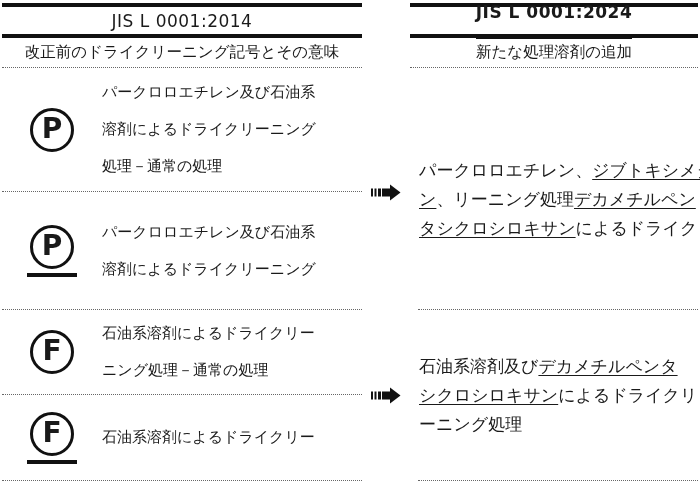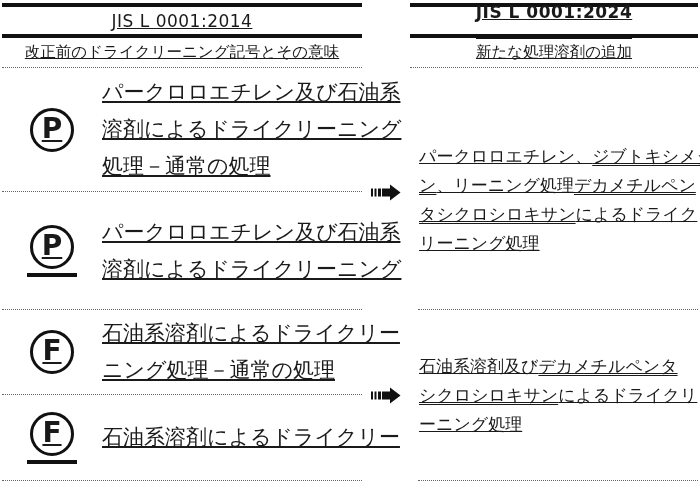--- a/index.html
+++ b/index.html
@@ -1,21 +1,21 @@
 <!DOCTYPE html>
 <html><head>
 <meta charset="utf-8">
 <style>
   html,body{margin:0;padding:0;}
   body{
     width:700px;height:490px;background:#ffffff;
     font-family:"DejaVu Sans","Liberation Sans",sans-serif;
     color:#1a1a1a;overflow:hidden;
   }
-  .page{display:flex;padding-top:3px;position:relative;text-decoration:underline;}
+  .page{display:flex;padding-top:3px;position:relative;}
   .col{display:block;}
   .col-left{width:360px;margin-left:2px;flex:0 0 360px;}
   .col-right{width:288px;flex:0 0 288px;}
   .gutter{width:48px;flex:0 0 48px;position:relative;}
 
   .col-header{
     box-sizing:border-box;height:35px;
     border-top:4px solid #111;border-bottom:4px solid #111;
     display:flex;align-items:center;justify-content:center;
     font-size:17px;letter-spacing:.5px;
@@ -37,21 +37,21 @@
   }
   .r1{height:124px}.r2{height:118px}.r3{height:85px}.r4{height:86px}
   .symwrap{flex:0 0 100px;display:flex;flex-direction:column;align-items:center;}
   .circle{
     box-sizing:border-box;width:44px;height:44px;
     border:3px solid #111;border-radius:50%;
     display:flex;align-items:center;justify-content:center;
     font-size:28px;font-weight:600;line-height:1;padding-bottom:2px;
   }
   .sym-underline{width:50px;height:4px;background:#111;margin-top:4px;}
-  .row-txt{font-size:21px;line-height:37px;white-space:nowrap;}
+  .row-txt{font-size:15px;line-height:37px;white-space:nowrap;}
 
   .sec{
     box-sizing:border-box;border-bottom:1px dotted #666;
     display:flex;align-items:center;margin-left:8px;
   }
   .sec1{height:242px;padding-top:22px;}
   .sec2{height:171px;}
   .rich{font-size:17px;line-height:29px;white-space:nowrap;padding-left:1px;}
   .u-seg{text-decoration:underline;text-underline-offset:3px;}
 
@@ -131,20 +131,20 @@
     </div>
   </div>
 
   <div class="col col-right">
     <div class="col-header">
       <span class="title-2024">JIS L 0001:2024</span>
     </div>
     <div class="col-sub">新たな処理溶剤の追加</div>
 
     <div class="sec sec1">
-      <div class="rich"><span>パークロロエチレン、</span><span class="u-seg">ジブトキシメタ</span><br><span class="u-seg">ン</span><span>、リーニング処理</span><span class="u-seg">デカメチルペン</span><br><span class="u-seg">タシクロシロキサン</span><span>によるドライク</span><br><span>リーニング処理</span></div>
+      <div class="rich"><span>パークロロエチレン、</span><span class="u-seg">ジブトキシメタ</span><br><span class="u-seg">ン</span><span>、リーニング処理</span><span class="u-seg">デカメチルペン</span><br><span class="u-seg">タシクロシロキサン</span><span>によるドライク</span><br></div>
     </div>
     <div class="sec sec2">
       <div class="rich"><span>石油系溶剤及び</span><span class="u-seg">デカメチルペンタ</span><br><span class="u-seg">シクロシロキサン</span><span>によるドライクリ</span><br><span>ーニング処理</span></div>
     </div>
   </div>
 
 </div>
 
 </body></html>

